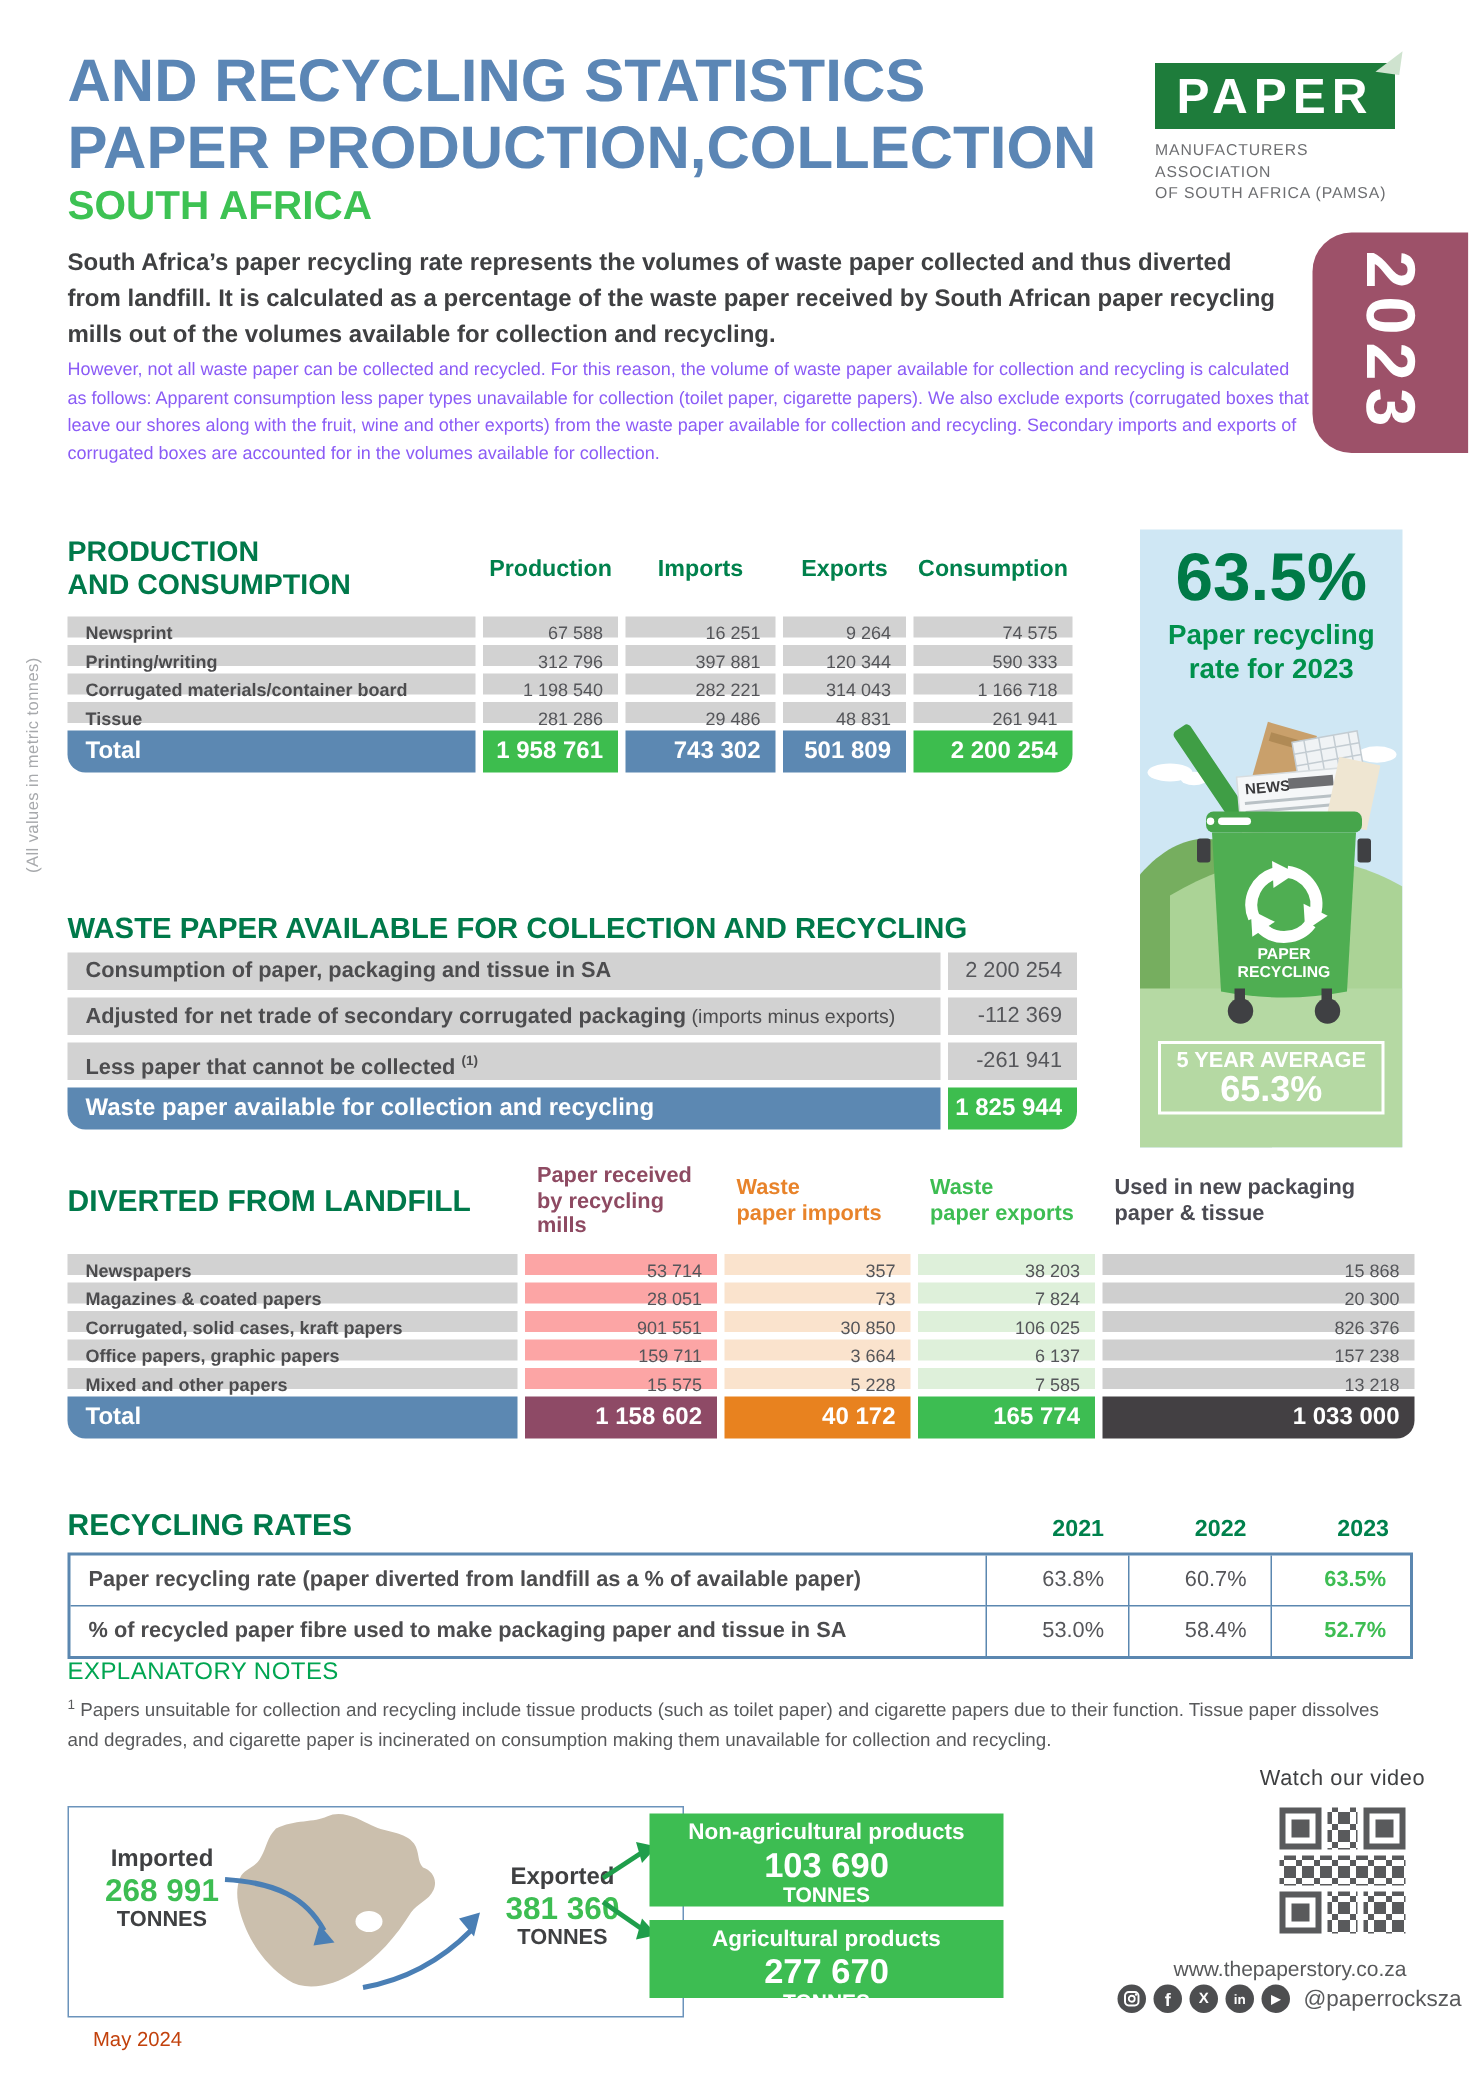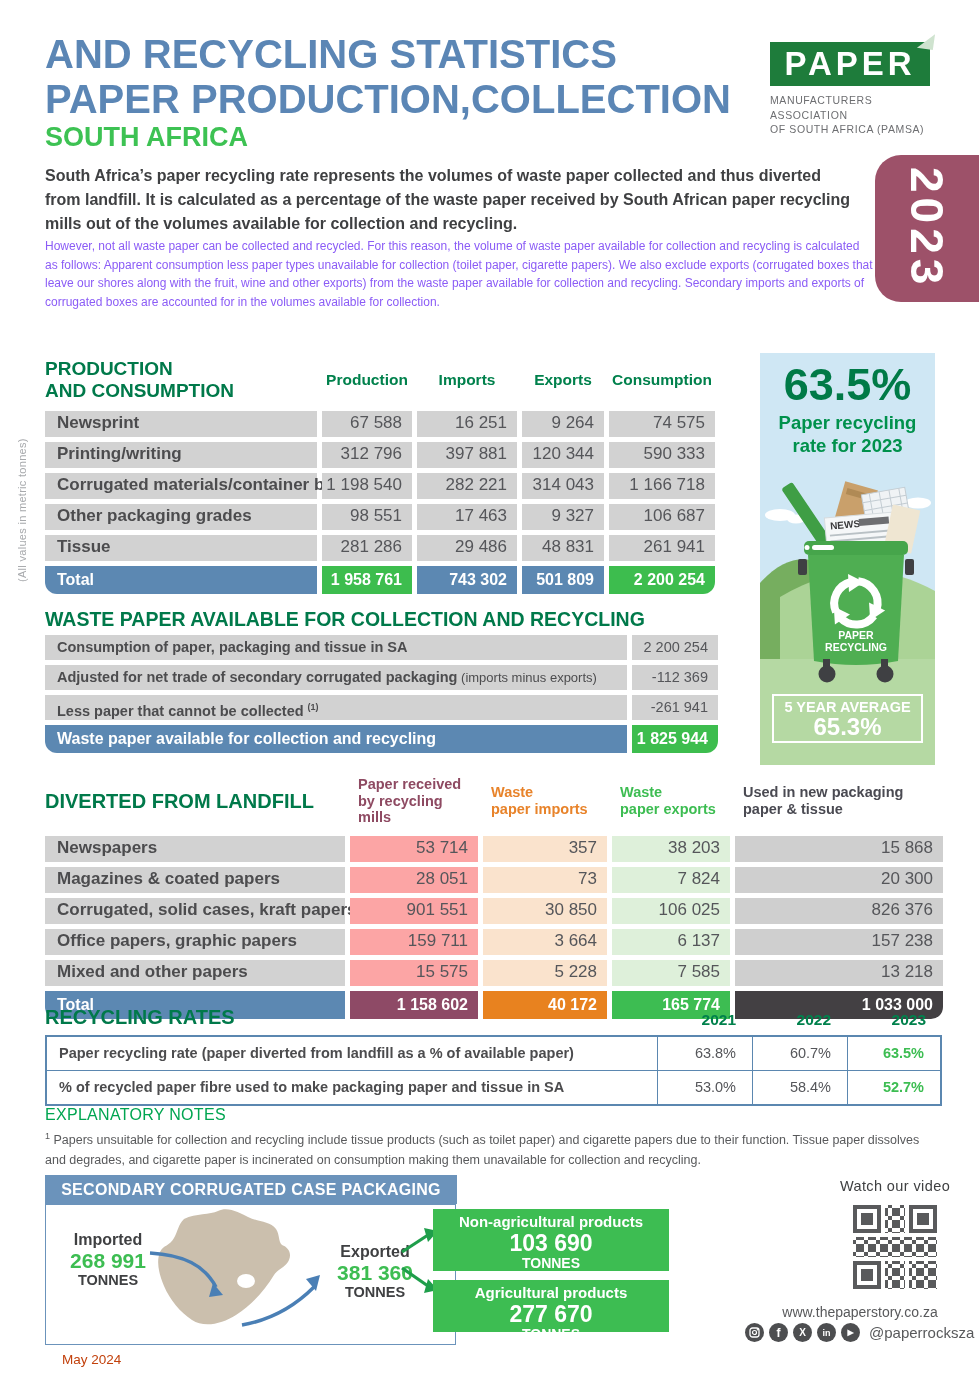--- a/index.html
+++ b/index.html
@@ -18,21 +18,21 @@
   .logo-sub{margin-top:7px;font-size:10.5px;color:#6d6e71;letter-spacing:0.6px;line-height:1.4;}
   .badge{position:absolute;right:0;top:155px;width:104px;height:147px;background:#9d5169;
          border-radius:26px 0 0 26px;display:flex;align-items:center;justify-content:center;}
   .badge span{writing-mode:vertical-rl;color:#fff;font-size:46px;font-weight:800;letter-spacing:5px;}
   
   .p1{position:absolute;left:45px;top:164px;width:812px;font-size:16px;font-weight:700;
       color:#3f4042;line-height:1.5;}
   .p2{position:absolute;left:45px;top:237px;width:830px;font-size:12px;color:#8b5cf6;line-height:1.55;}
   
   .sec-title{font-size:19px;font-weight:800;color:#00794a;line-height:1.15;}
-  .cell{height:26px;line-height:23px;font-size:17px;}
+  .cell{height:14px;line-height:23px;font-size:12px;}
   .lbl{background:#d2d2d2;padding-left:12px;font-weight:700;color:#4c4c4e;white-space:nowrap;}
   .num{background:#d2d2d2;padding-right:10px;text-align:right;color:#55565a;}
   .tcell{color:#fff;font-weight:700;font-size:16px;height:28px;line-height:28px;}
   .blue{background:#5c88b2;} .green{background:#3dbd4e;}
   
   .vertnote{position:absolute;left:16px;top:412px;height:170px;writing-mode:vertical-rl;
             transform:rotate(180deg);color:#a7a9ac;font-size:11px;letter-spacing:0.3px;}
   #prod{position:absolute;left:45px;top:358px;width:672px;}
   .pgrid{display:grid;grid-template-columns:272px 90px 100px 82px 106px;column-gap:5px;}
   .phead{align-items:center;margin-bottom:9px;}
@@ -159,27 +159,20 @@
       <div class="cell num">397 881</div>
       <div class="cell num">120 344</div>
       <div class="cell num">590 333</div>
     </div>
     <div class="pgrid prow">
       <div class="cell lbl">Corrugated materials/container board</div>
       <div class="cell num">1 198 540</div>
       <div class="cell num">282 221</div>
       <div class="cell num">314 043</div>
       <div class="cell num">1 166 718</div>
-    </div>
-    <div class="pgrid prow">
-      <div class="cell lbl">Other packaging grades</div>
-      <div class="cell num">98 551</div>
-      <div class="cell num">17 463</div>
-      <div class="cell num">9 327</div>
-      <div class="cell num">106 687</div>
     </div>
     <div class="pgrid prow">
       <div class="cell lbl">Tissue</div>
       <div class="cell num">281 286</div>
       <div class="cell num">29 486</div>
       <div class="cell num">48 831</div>
       <div class="cell num">261 941</div>
     </div>
     <div class="pgrid">
       <div class="tcell blue rbl" style="padding-left:12px;">Total</div>
@@ -362,21 +355,20 @@
         <div class="rv hl">52.7%</div>
       </div>
     </div>
   </div>
 
   <div id="notes">
     <div class="ntitle">EXPLANATORY NOTES</div>
     <div class="ntext"><sup>1</sup><span> Papers unsuitable for collection and recycling include tissue products (such as toilet paper) and cigarette papers due to their function. Tissue paper dissolves and degrades, and cigarette paper is incinerated on consumption making them unavailable for collection and recycling.</span></div>
   </div>
 
-  <div class="packhead">SECONDARY CORRUGATED CASE PACKAGING</div>
   <div class="packbox">
     <svg width="409" height="139" viewBox="0 0 409 139" style="position:absolute;left:0;top:0;">
       <path d="M138 14 C150 8 164 10 172 6 C182 1 194 8 202 12 C212 17 224 16 230 24 C234 30 232 36 236 40 C242 42 246 48 243 55 C240 62 232 64 228 70 C218 86 206 100 190 110 C176 119 158 123 146 115 C134 107 124 95 118 81 C113 69 110 57 114 47 C117 40 124 41 128 33 C132 26 132 20 138 14 Z" fill="#cbbfad"></path>
       <ellipse cx="200" cy="76" rx="9" ry="7" fill="#fff"></ellipse>
       <path d="M104 48 C 138 50, 158 60, 170 82" stroke="#4a7fb5" stroke-width="3.5" fill="none"></path>
       <polygon points="163,92 177,90 167,78" fill="#4a7fb5"></polygon>
       <path d="M196 120 C 230 114, 252 98, 268 82" stroke="#4a7fb5" stroke-width="3.5" fill="none"></path>
       <polygon points="274,70 260,74 270,86" fill="#4a7fb5"></polygon>
     </svg>
     <div class="imp">

